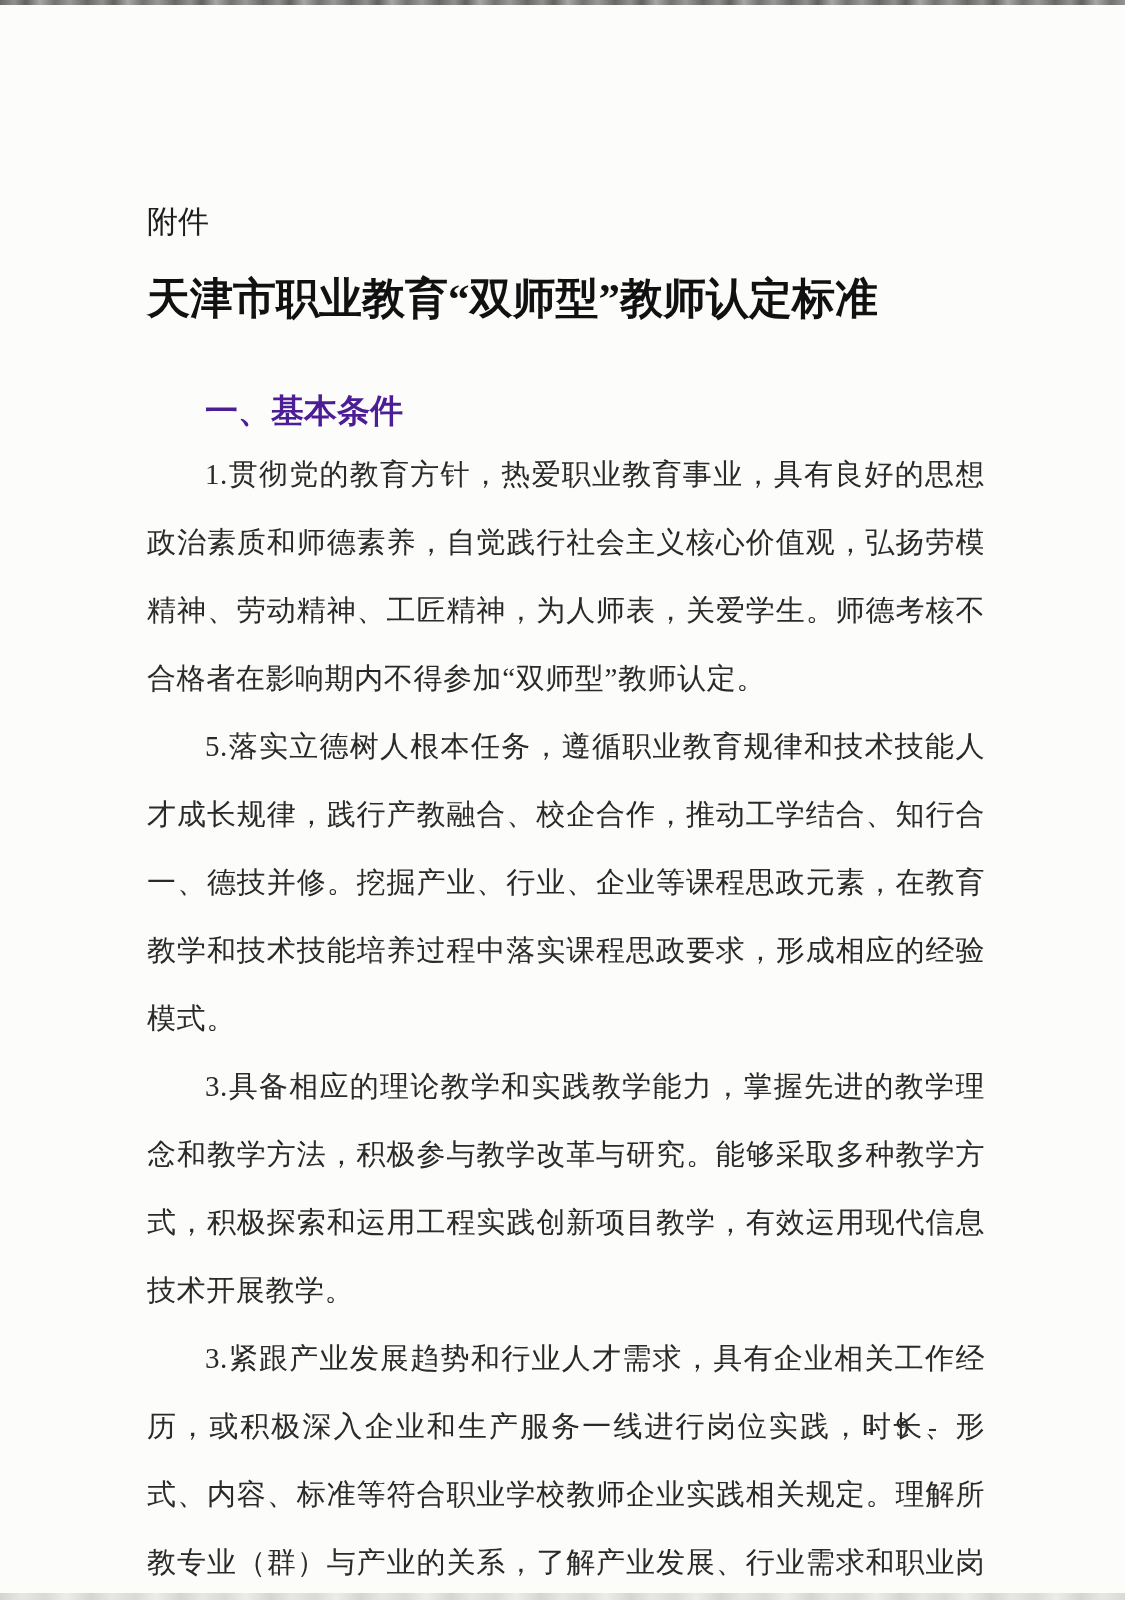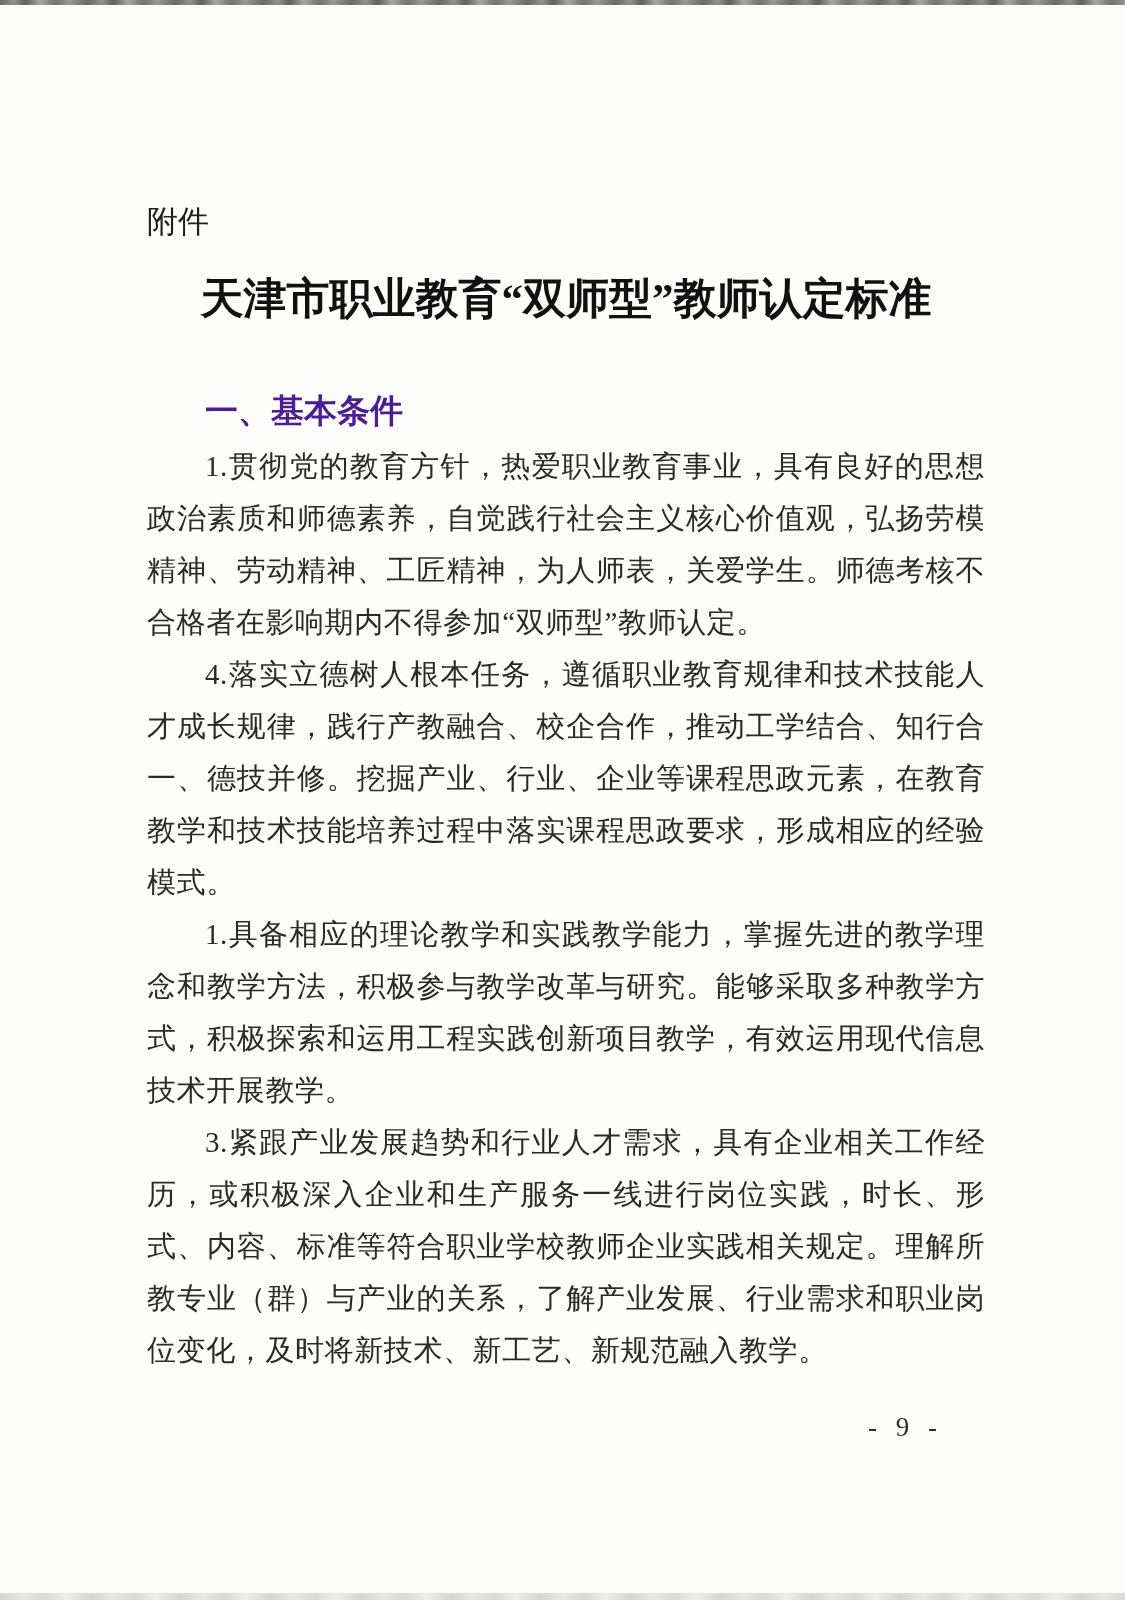--- a/index.html
+++ b/index.html
@@ -42,42 +42,41 @@
     top: 0;
   }
   .attachment-label {
     margin-top: 203px;
     font-size: 31px;
     line-height: 38px;
     font-family: "Liberation Sans", "DejaVu Sans", sans-serif;
     color: #1f1f1f;
   }
   .doc-title {
-    text-align: center;
     font-size: 43px;
     line-height: 58px;
     font-weight: bold;
     letter-spacing: 0px;
     color: #111;
     font-family: "Liberation Serif", "DejaVu Serif", serif;
   }
   .section-heading {
     margin-top: 60px;
     margin-bottom: 6px;
     text-indent: 58px;
     font-size: 33px;
     line-height: 46px;
     font-weight: bold;
     color: #4c1d95;
     font-family: "Liberation Sans", "DejaVu Sans", sans-serif;
   }
   .body-paragraph {
     margin: 0;
     font-size: 29px;
-    line-height: 52px;
+    line-height: 68px;
     letter-spacing: 0.6px;
     text-align: justify;
     text-justify: inter-ideograph;
     text-indent: 58px;
     color: #2a2a2a;
   }
   .page-number {
     position: absolute;
     top: 1412px;
     left: 868px;
@@ -95,23 +94,23 @@
 
   <div class="content">
     <div class="attachment-label">附件</div>
 
     <h1 class="doc-title">天津市职业教育“双师型”教师认定标准</h1>
 
     <div class="section-heading">一、基本条件</div>
 
     <p class="body-paragraph">1.贯彻党的教育方针，热爱职业教育事业，具有良好的思想政治素质和师德素养，自觉践行社会主义核心价值观，弘扬劳模精神、劳动精神、工匠精神，为人师表，关爱学生。师德考核不合格者在影响期内不得参加“双师型”教师认定。</p>
 
-    <p class="body-paragraph">4.落实立德树人根本任务，遵循职业教育规律和技术技能人才成长规律，践行产教融合、校企合作，推动工学结合、知行合一、德技并修。挖掘产业、行业、企业等课程思政元素，在教育教学和技术技能培养过程中落实课程思政要求，形成相应的经验模式。</p>
+    <p class="body-paragraph">5.落实立德树人根本任务，遵循职业教育规律和技术技能人才成长规律，践行产教融合、校企合作，推动工学结合、知行合一、德技并修。挖掘产业、行业、企业等课程思政元素，在教育教学和技术技能培养过程中落实课程思政要求，形成相应的经验模式。</p>
 
-    <p class="body-paragraph">1.具备相应的理论教学和实践教学能力，掌握先进的教学理念和教学方法，积极参与教学改革与研究。能够采取多种教学方式，积极探索和运用工程实践创新项目教学，有效运用现代信息技术开展教学。</p>
+    <p class="body-paragraph">3.具备相应的理论教学和实践教学能力，掌握先进的教学理念和教学方法，积极参与教学改革与研究。能够采取多种教学方式，积极探索和运用工程实践创新项目教学，有效运用现代信息技术开展教学。</p>
 
     <p class="body-paragraph">3.紧跟产业发展趋势和行业人才需求，具有企业相关工作经历，或积极深入企业和生产服务一线进行岗位实践，时长、形式、内容、标准等符合职业学校教师企业实践相关规定。理解所教专业（群）与产业的关系，了解产业发展、行业需求和职业岗位变化，及时将新技术、新工艺、新规范融入教学。</p>
   </div>
 
   <div class="page-number">- 9 -</div>
 
   <div class="scan-edge-bottom"></div>
 </div>
 
 </body></html>

